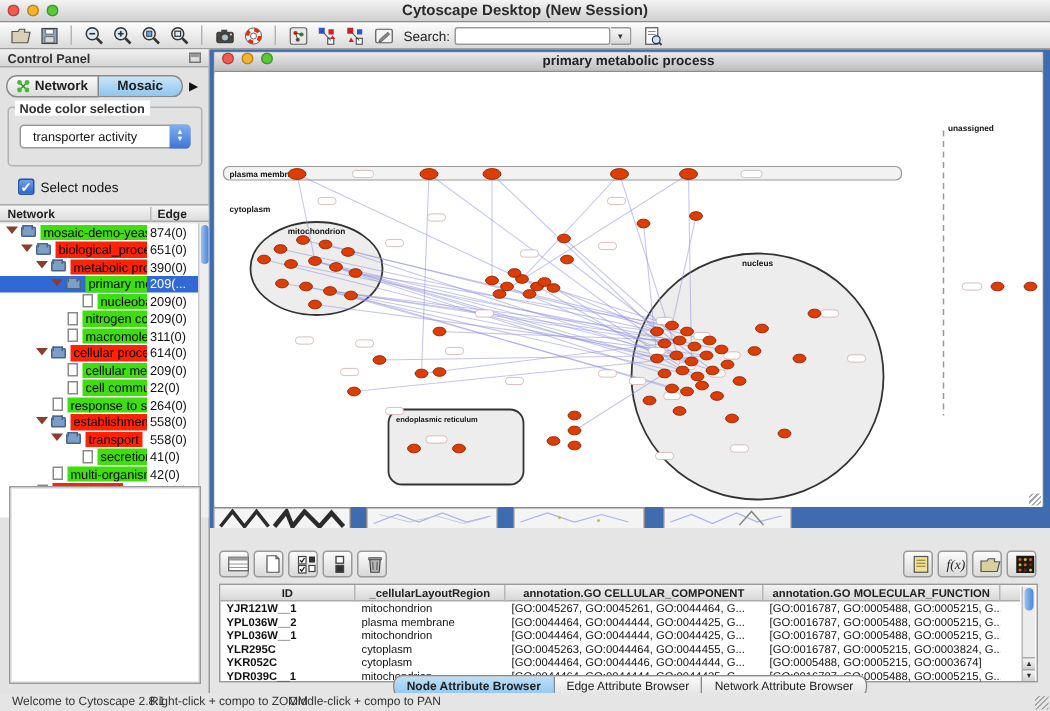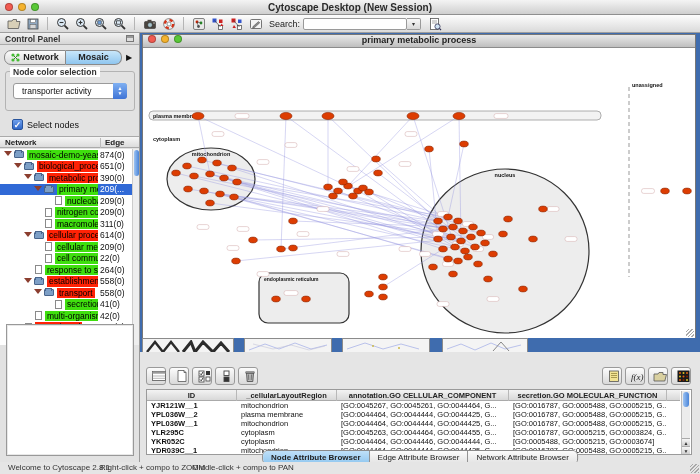--- a/index.html
+++ b/index.html
@@ -661,21 +661,21 @@
             </svg>
           </span>
         </span>
     </div>
 
     <div class="table">
       <div class="thead" id="thead">
           <div class="tcell" style="left: 0px; width: 90px;">ID</div>
           <div class="tcell" style="left: 90px; width: 100px;">_cellularLayoutRegion</div>
           <div class="tcell" style="left: 190px; width: 172px;">annotation.GO CELLULAR_COMPONENT</div>
-          <div class="tcell" style="left: 362px; width: 158px;">secretion.GO MOLECULAR_FUNCTION</div>
+          <div class="tcell" style="left: 362px; width: 158px;">annotation.GO MOLECULAR_FUNCTION</div>
         </div>
       <div id="tbody">
           <div class="trow" style="top: 11px;">
             <div class="tcell id" style="left: 0px; width: 90px;">YJR121W__1</div>
             <div class="tcell" style="left: 90px; width: 100px;">mitochondrion</div>
             <div class="tcell" style="left: 190px; width: 172px;">[GO:0045267, GO:0045261, GO:0044464, G...</div>
             <div class="tcell" style="left: 362px; width: 158px;">[GO:0016787, GO:0005488, GO:0005215, G...</div>
           </div>
           <div class="trow" style="top: 20px;">
             <div class="tcell id" style="left: 0px; width: 90px;">YPL036W__2</div>

